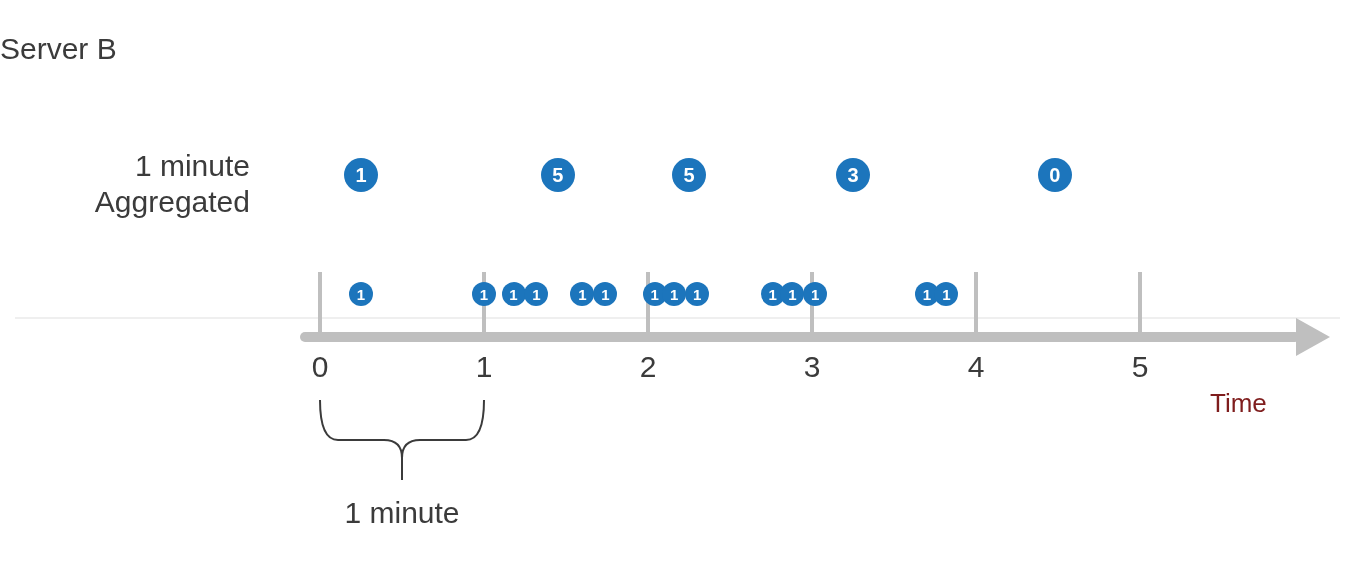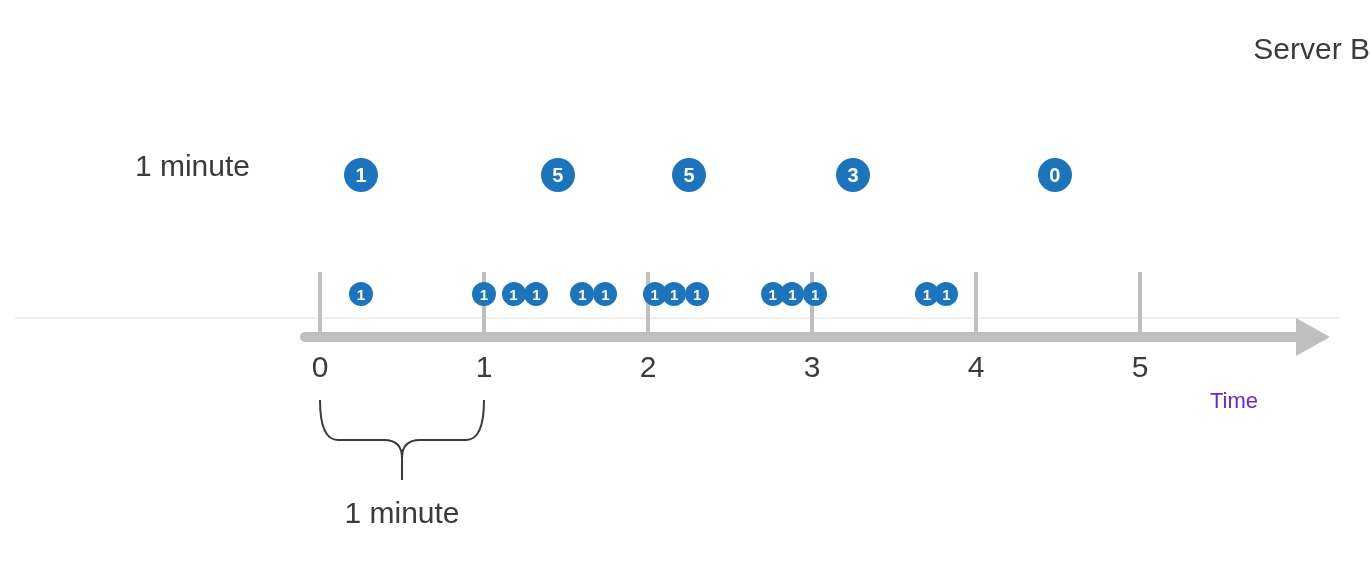--- a/index.html
+++ b/index.html
@@ -14,21 +14,21 @@
   }
   .stage {
     position: relative;
     width: 1370px;
     height: 573px;
   }
   .title {
     position: absolute;
     width: 100%;
     top: 32px;
-    text-align: right;
+    text-align: left;
     font-size: 30px;
     color: #3b3b3b;
     font-weight: 400;
   }
   .row-label {
     position: absolute;
     right: 1120px; 
     text-align: right;
     font-size: 30px;
     line-height: 36px;
@@ -80,22 +80,22 @@
     margin-left: -20px;
     text-align: center;
     font-size: 30px;
     color: #3b3b3b;
   }
 
   .xaxis-title {
     position: absolute;
     top: 388px;
     left: 1210px;
-    font-size: 22px;
-    color: #6d28d9;
+    font-size: 26px;
+    color: #7f1d1d;
   }
 
   .bracket-label {
     position: absolute;
     top: 496px;
     font-size: 30px;
     color: #3b3b3b;
     text-align: center;
   }
 
@@ -121,20 +121,21 @@
   }
 </style>
 </head>
 <body>
 <div class="stage">
 
 <div class="title">Server B</div>
 
 <div class="row-label agg">
   <span>1 minute</span><br>
+  <span>Aggregated</span>
 </div>
 
 <div class="faint-baseline"></div>
 
 <div class="axis-line"></div>
 <div class="axis-arrow"></div>
 <div class="xaxis-title">Time</div>
 
 <div id="ticks">
       <div class="tick" style="left: 318px;"></div>

